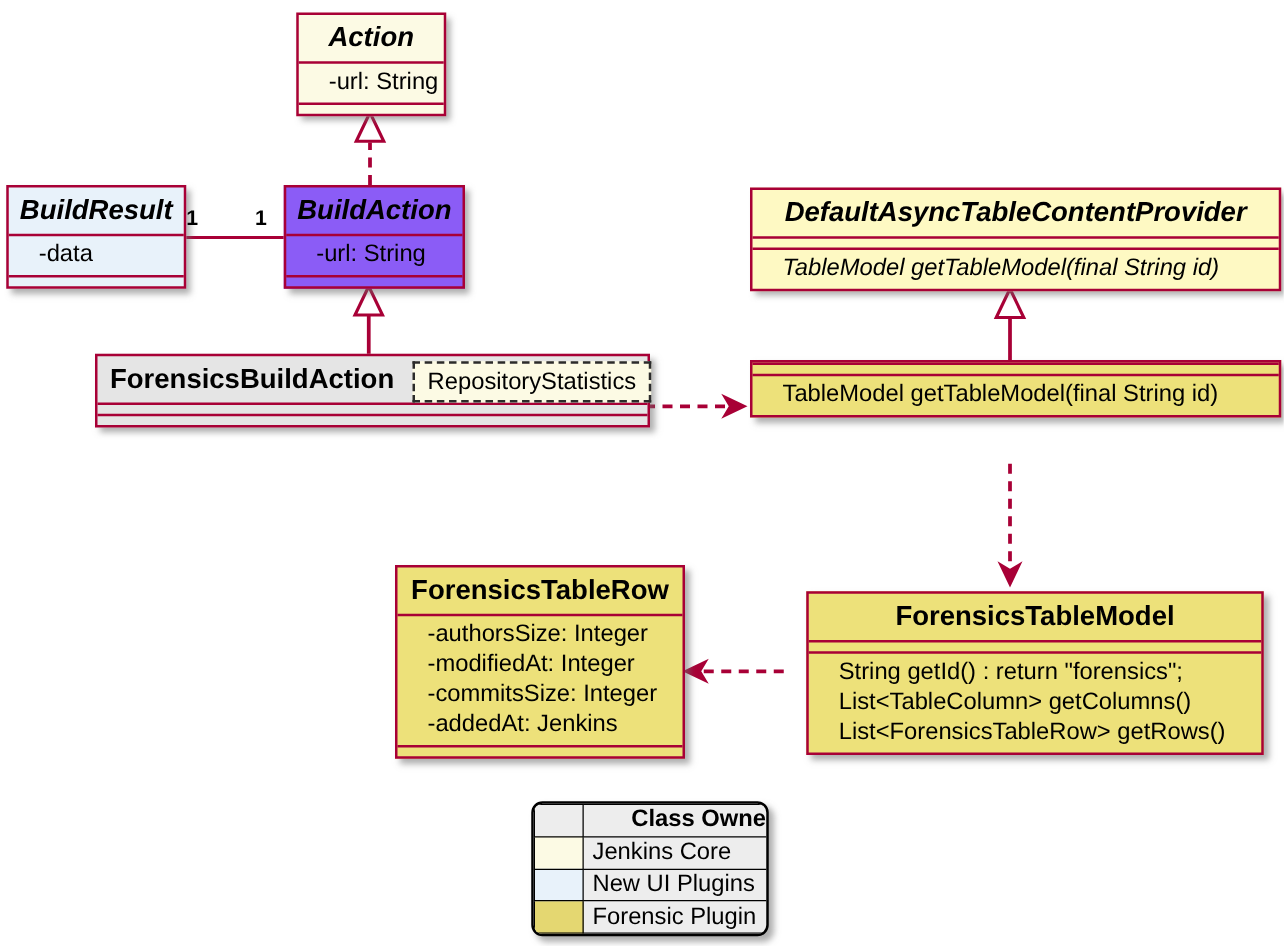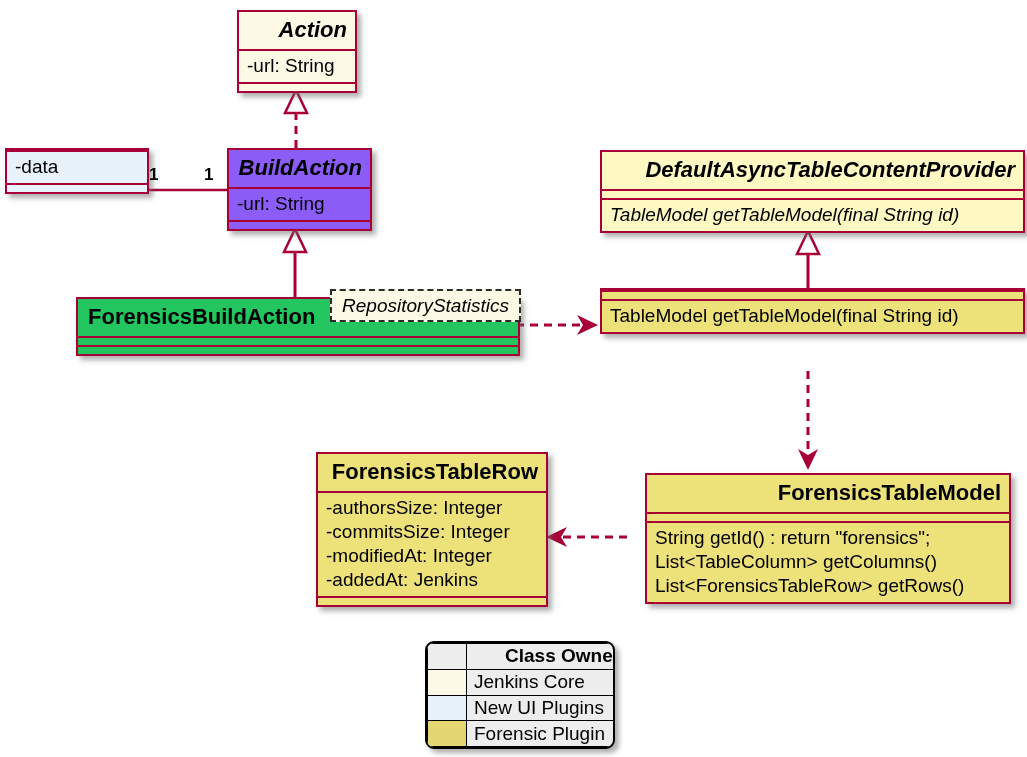--- a/index.html
+++ b/index.html
@@ -3,31 +3,31 @@
 <meta charset="utf-8">
 <style>
   html,body{margin:0;padding:0;background:#ffffff;}
   body{width:1027px;height:757px;position:relative;overflow:hidden;
        font-family:"Liberation Sans","DejaVu Sans",sans-serif;color:#000;}
   #canvas{position:absolute;inset:0;}
   svg.connectors{position:absolute;left:0;top:0;z-index:1;}
 
   .cls{position:absolute;z-index:2;border:2px solid #A80036;
        box-shadow:4px 4px 5px rgba(110,110,110,.55);}
-  .cls-title{font-size:22px;font-weight:bold;text-align:right;
+  .cls-title{font-size:22px;font-weight:bold;text-align:center;
              padding:5px 8px 6px 8px;white-space:nowrap;}
   .abstract .cls-title{font-style:italic;}
   .sec{border-top:2px solid #A80036;}
   .sec.pad{padding:3px 0 4px 0;}
   .sec.thin{height:7px;}
-  .member{font-size:19px;line-height:24px;padding:0 8px;white-space:nowrap;}
+  .member{font-size:19px;line-height:24px;padding:0 24px;white-space:nowrap;}
   .member.it{font-style:italic;}
 
   .template-box{position:absolute;z-index:3;border:2px dashed #2b2b2b;
-                font-size:19px;font-style:italic;text-align:center;
+                font-size:19px;text-align:center;
                 line-height:29px;white-space:nowrap;}
 
   .mult{position:absolute;z-index:3;font-size:17px;font-weight:bold;}
 
   .legend{position:absolute;z-index:2;border:2px solid #000;border-radius:9px;
           overflow:hidden;box-shadow:4px 4px 5px rgba(110,110,110,.55);}
   .legend table{border-collapse:collapse;width:100%;height:100%;}
   .legend td{border:1px solid #000;font-size:19px;padding:0 7px;height:24px;
              white-space:nowrap;}
   .legend td.sw{width:20px;padding:0;}
@@ -77,20 +77,21 @@
 
   <div class="cls abstract" style="left: 237px; top: 10px; width: 116px; background-color: rgb(252, 250, 228);">
     <div class="cls-title">Action</div>
     <div class="sec pad">
       <div class="member">-url: String</div>
     </div>
     <div class="sec thin"></div>
   </div>
 
   <div class="cls abstract" style="left: 5px; top: 148px; width: 140px; background-color: rgb(232, 242, 250);">
+    <div class="cls-title">BuildResult</div>
     <div class="sec pad">
       <div class="member">-data</div>
     </div>
     <div class="sec thin"></div>
   </div>
 
   <div class="cls abstract" style="left: 227px; top: 148px; width: 141px; background-color: #8b5cf6;">
     <div class="cls-title">BuildAction</div>
     <div class="sec pad">
       <div class="member">-url: String</div>
@@ -102,42 +103,42 @@
   <span class="mult" style="left:204px;top:165px;">1</span>
 
   <div class="cls abstract" style="left: 600px; top: 150px; width: 421px; background-color: #fef9c3;">
     <div class="cls-title">DefaultAsyncTableContentProvider</div>
     <div class="sec thin"></div>
     <div class="sec pad">
       <div class="member it">TableModel getTableModel(final String id)</div>
     </div>
   </div>
 
-  <div class="cls" style="left: 76px; top: 297px; width: 440px; background-color: #22c55e;">
+  <div class="cls" style="left: 76px; top: 283px; width: 440px; background-color: #e5e5e5;">
     <div class="cls-title" style="text-align:left;padding-left:10px;">ForensicsBuildAction</div>
     <div class="sec thin"></div>
     <div class="sec thin"></div>
   </div>
   <div class="template-box" style="left: 330px; top: 289px; width: 187px; height: 29px; background-color: rgb(252, 250, 228);">
     <span>RepositoryStatistics</span>
   </div>
 
   <div class="cls" style="left: 600px; top: 288px; width: 421px; background-color: rgb(237, 225, 122);">
     <div class="sec thin"></div>
     <div class="sec pad">
       <div class="member">TableModel getTableModel(final String id)</div>
     </div>
   </div>
 
   <div class="cls" style="left: 316px; top: 452px; width: 228px; background-color: rgb(237, 225, 122);">
     <div class="cls-title">ForensicsTableRow</div>
     <div class="sec pad">
       <div class="member">-authorsSize: Integer</div>
+      <div class="member">-modifiedAt: Integer</div>
       <div class="member">-commitsSize: Integer</div>
-      <div class="member">-modifiedAt: Integer</div>
       <div class="member">-addedAt: Jenkins</div>
     </div>
     <div class="sec thin"></div>
   </div>
 
   <div class="cls" style="left: 645px; top: 473px; width: 362px; background-color: rgb(237, 225, 122);">
     <div class="cls-title">ForensicsTableModel</div>
     <div class="sec thin"></div>
     <div class="sec pad">
       <div class="member">String getId() : return "forensics";</div>

